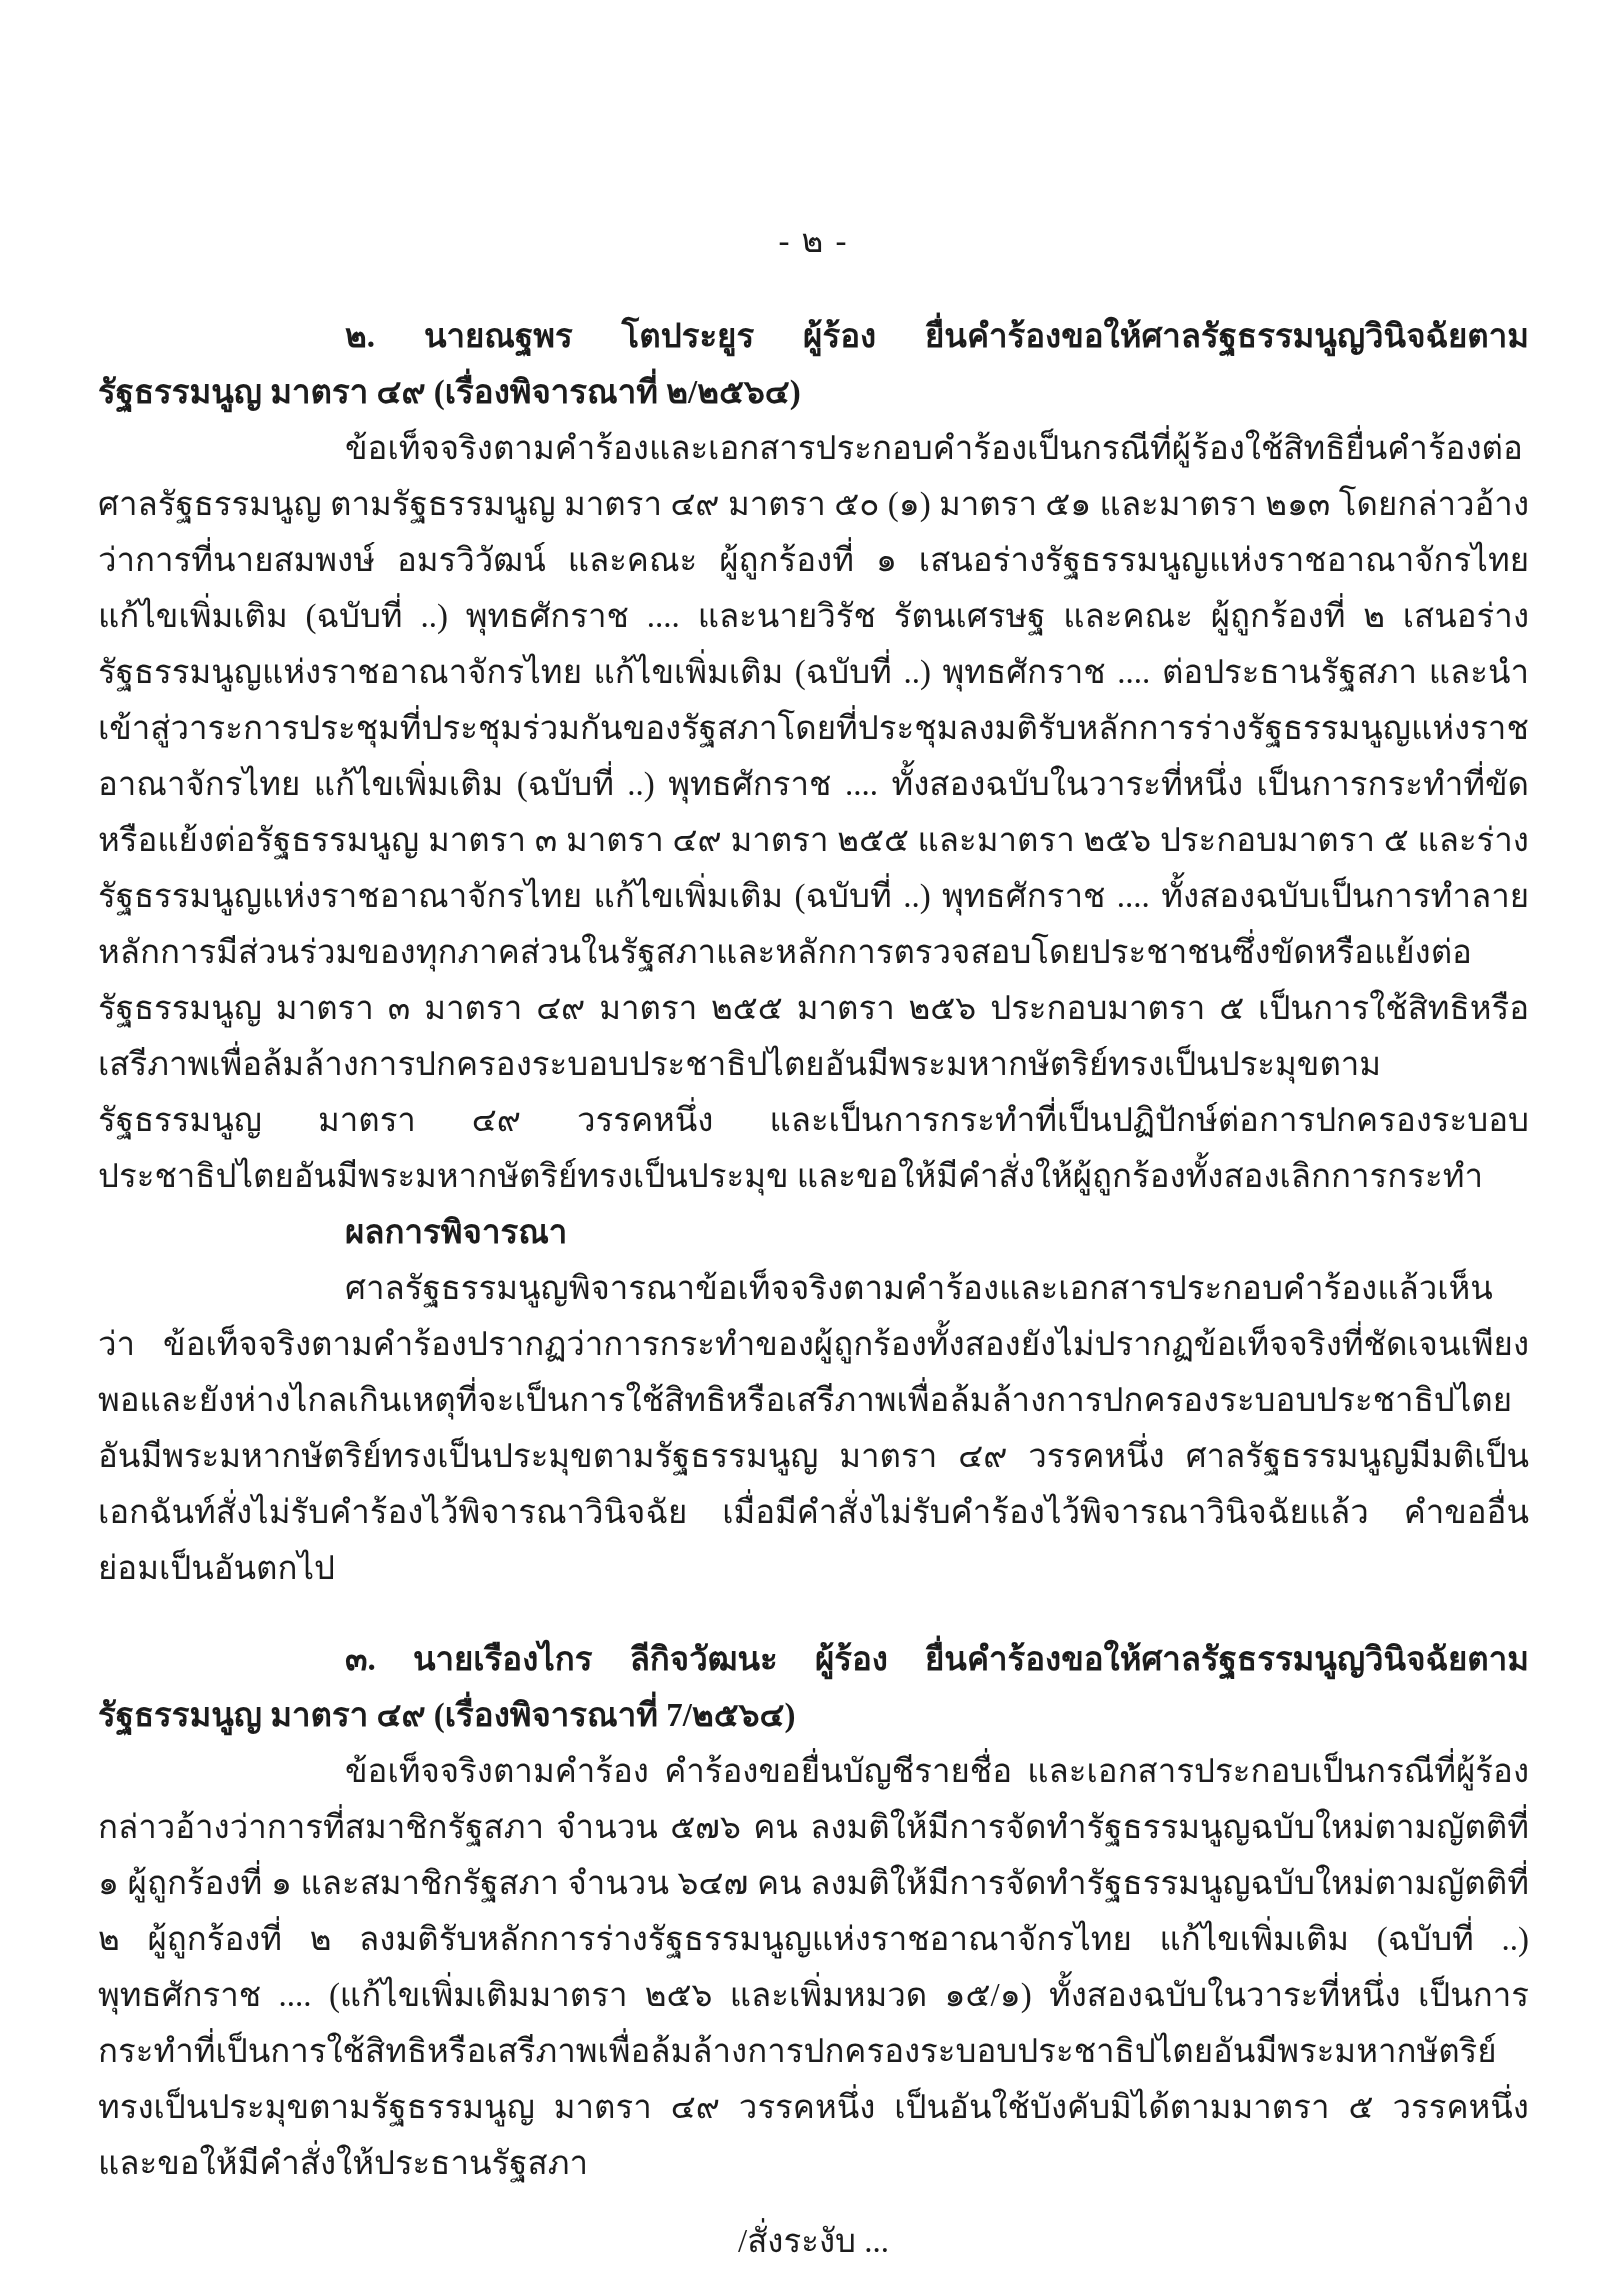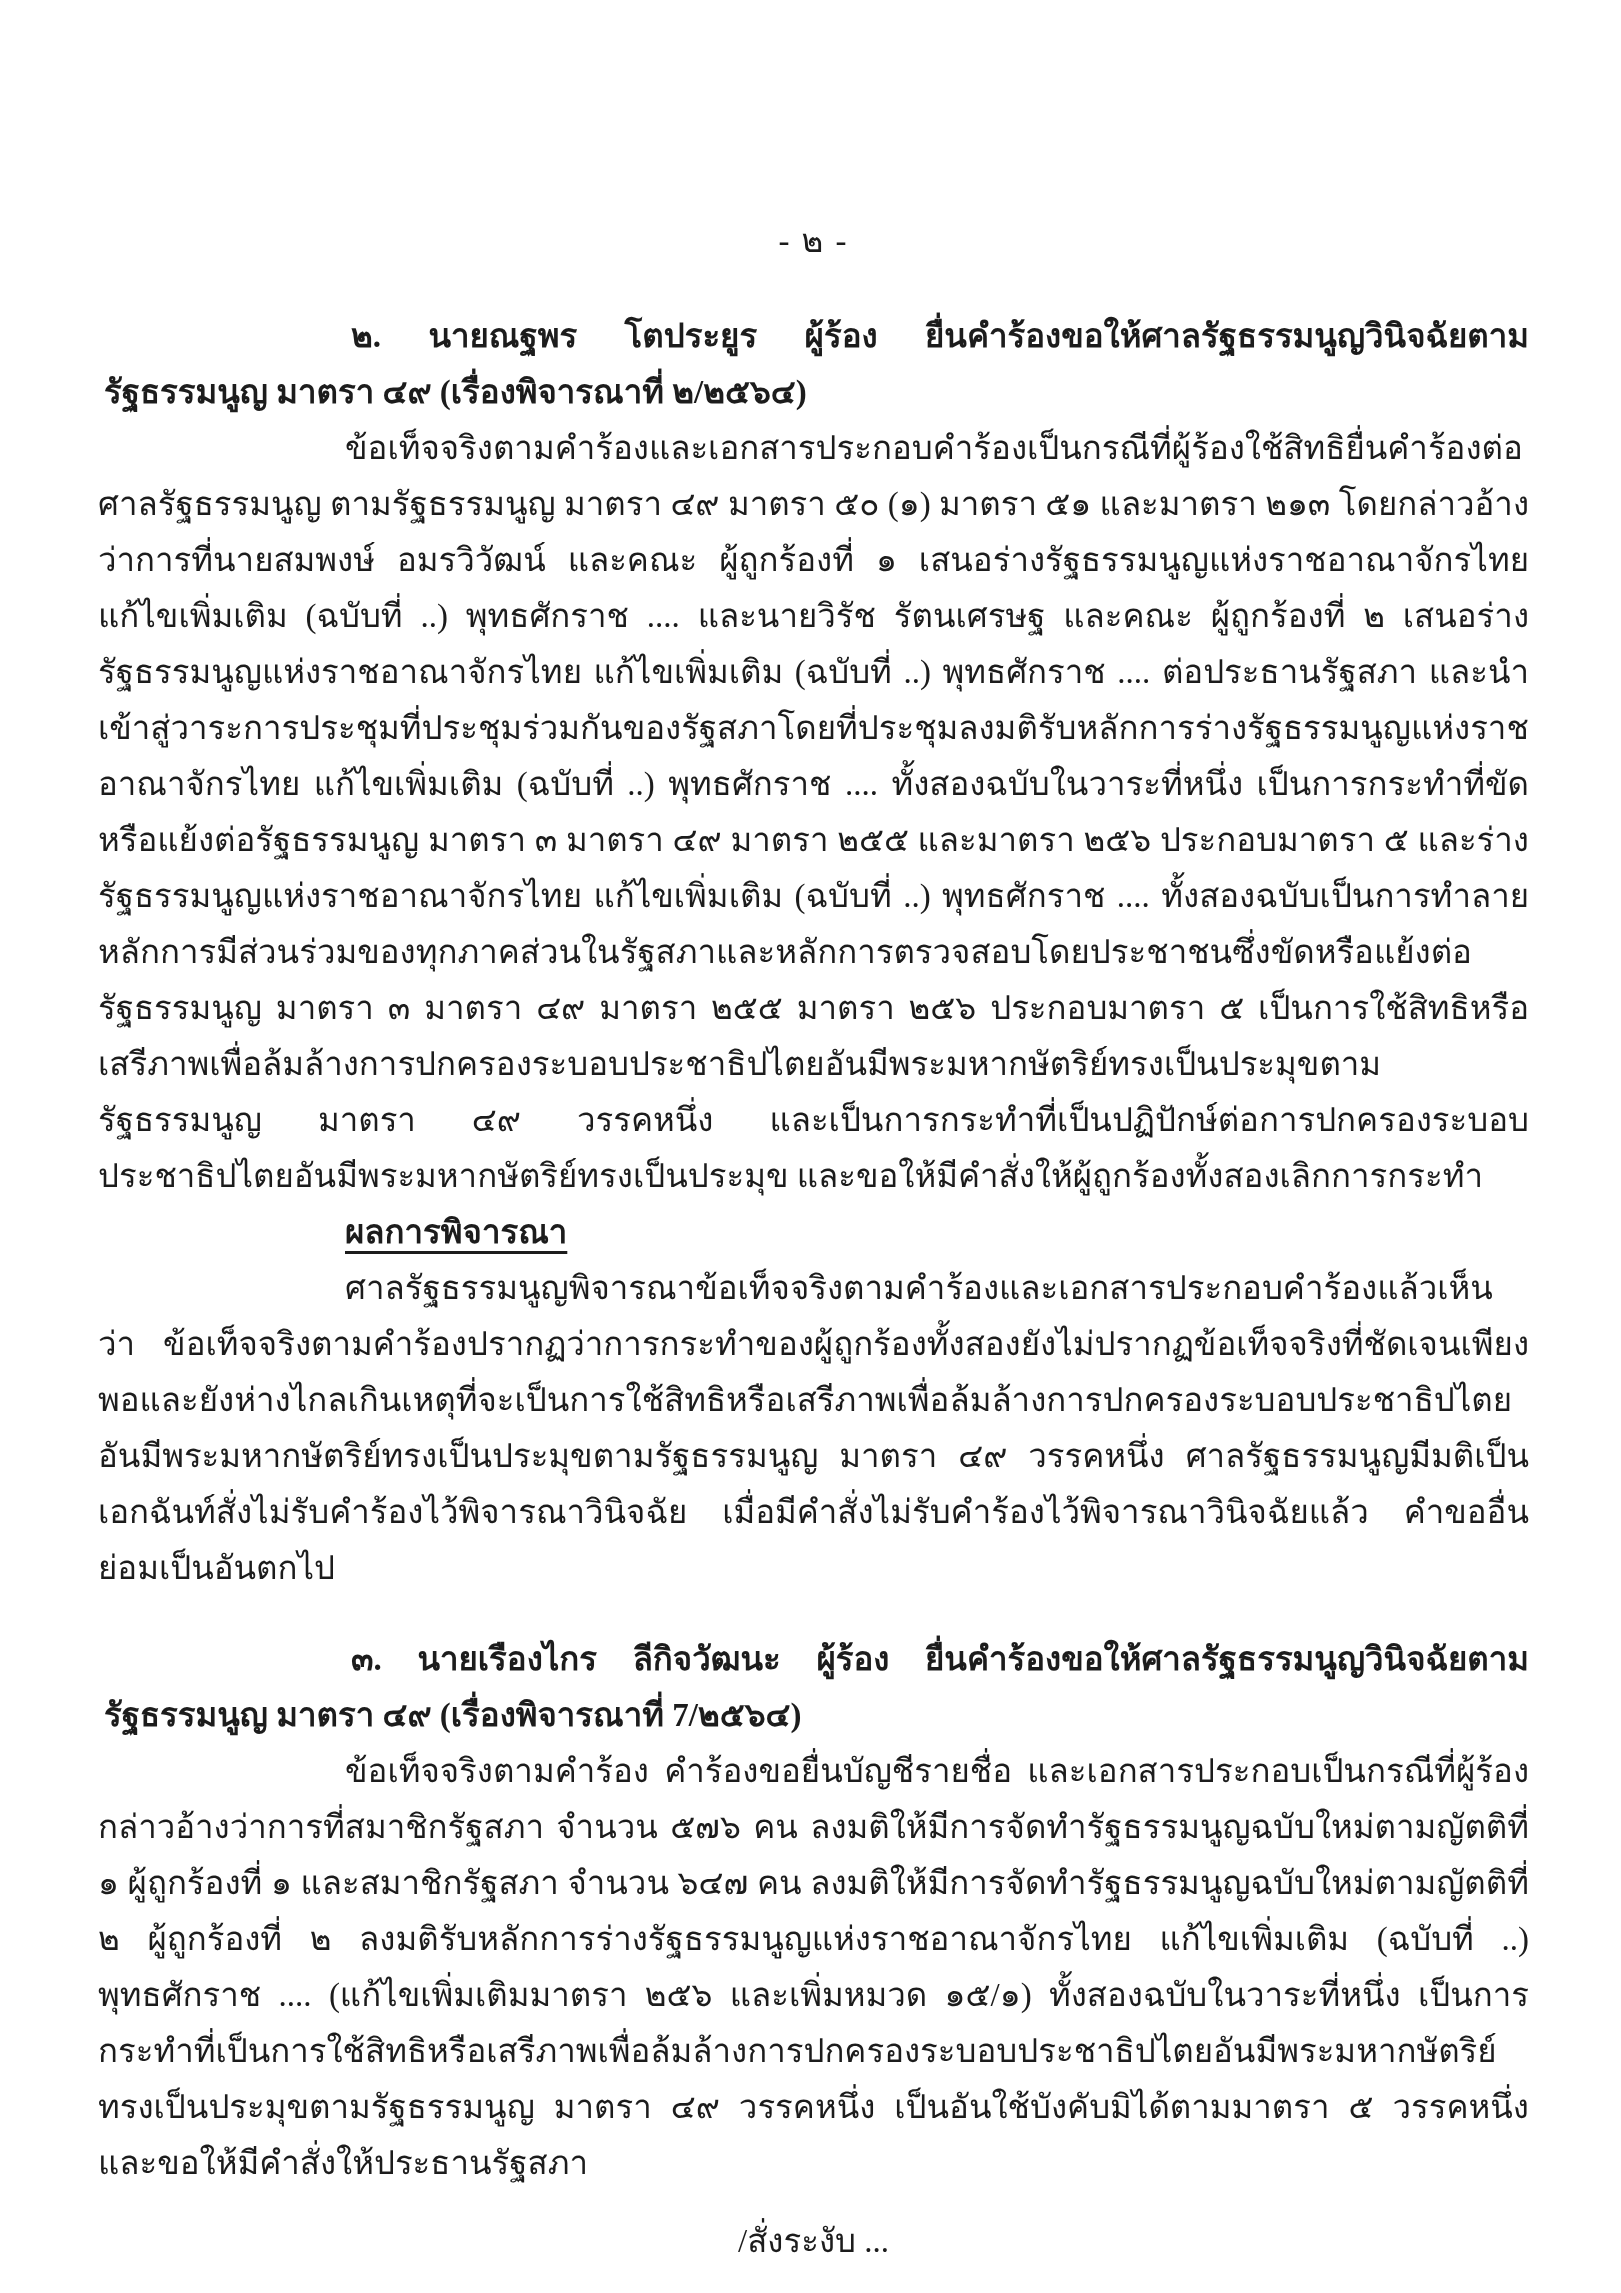--- a/index.html
+++ b/index.html
@@ -32,28 +32,26 @@
     margin: 0;
     font-size: 33px;
     line-height: 56px;
     text-align: justify;
     text-indent: 247px;
     overflow-wrap: anywhere;
   }
   p.section-heading {
     font-weight: bold;
     text-align: justify;
-    margin-left: 6px;
   }
   p.result-heading-line {
     text-align: left;
   }
   .result-heading-text {
     font-weight: bold;
-    text-decoration: underline;
     text-underline-offset: 7.8px;
   }
   .section-gap {
     margin-top: 35px !important;
   }
   .continuation {
     margin: 21.6px 0 0 0;
     font-size: 33px;
     line-height: 56px;
     text-align: center;

